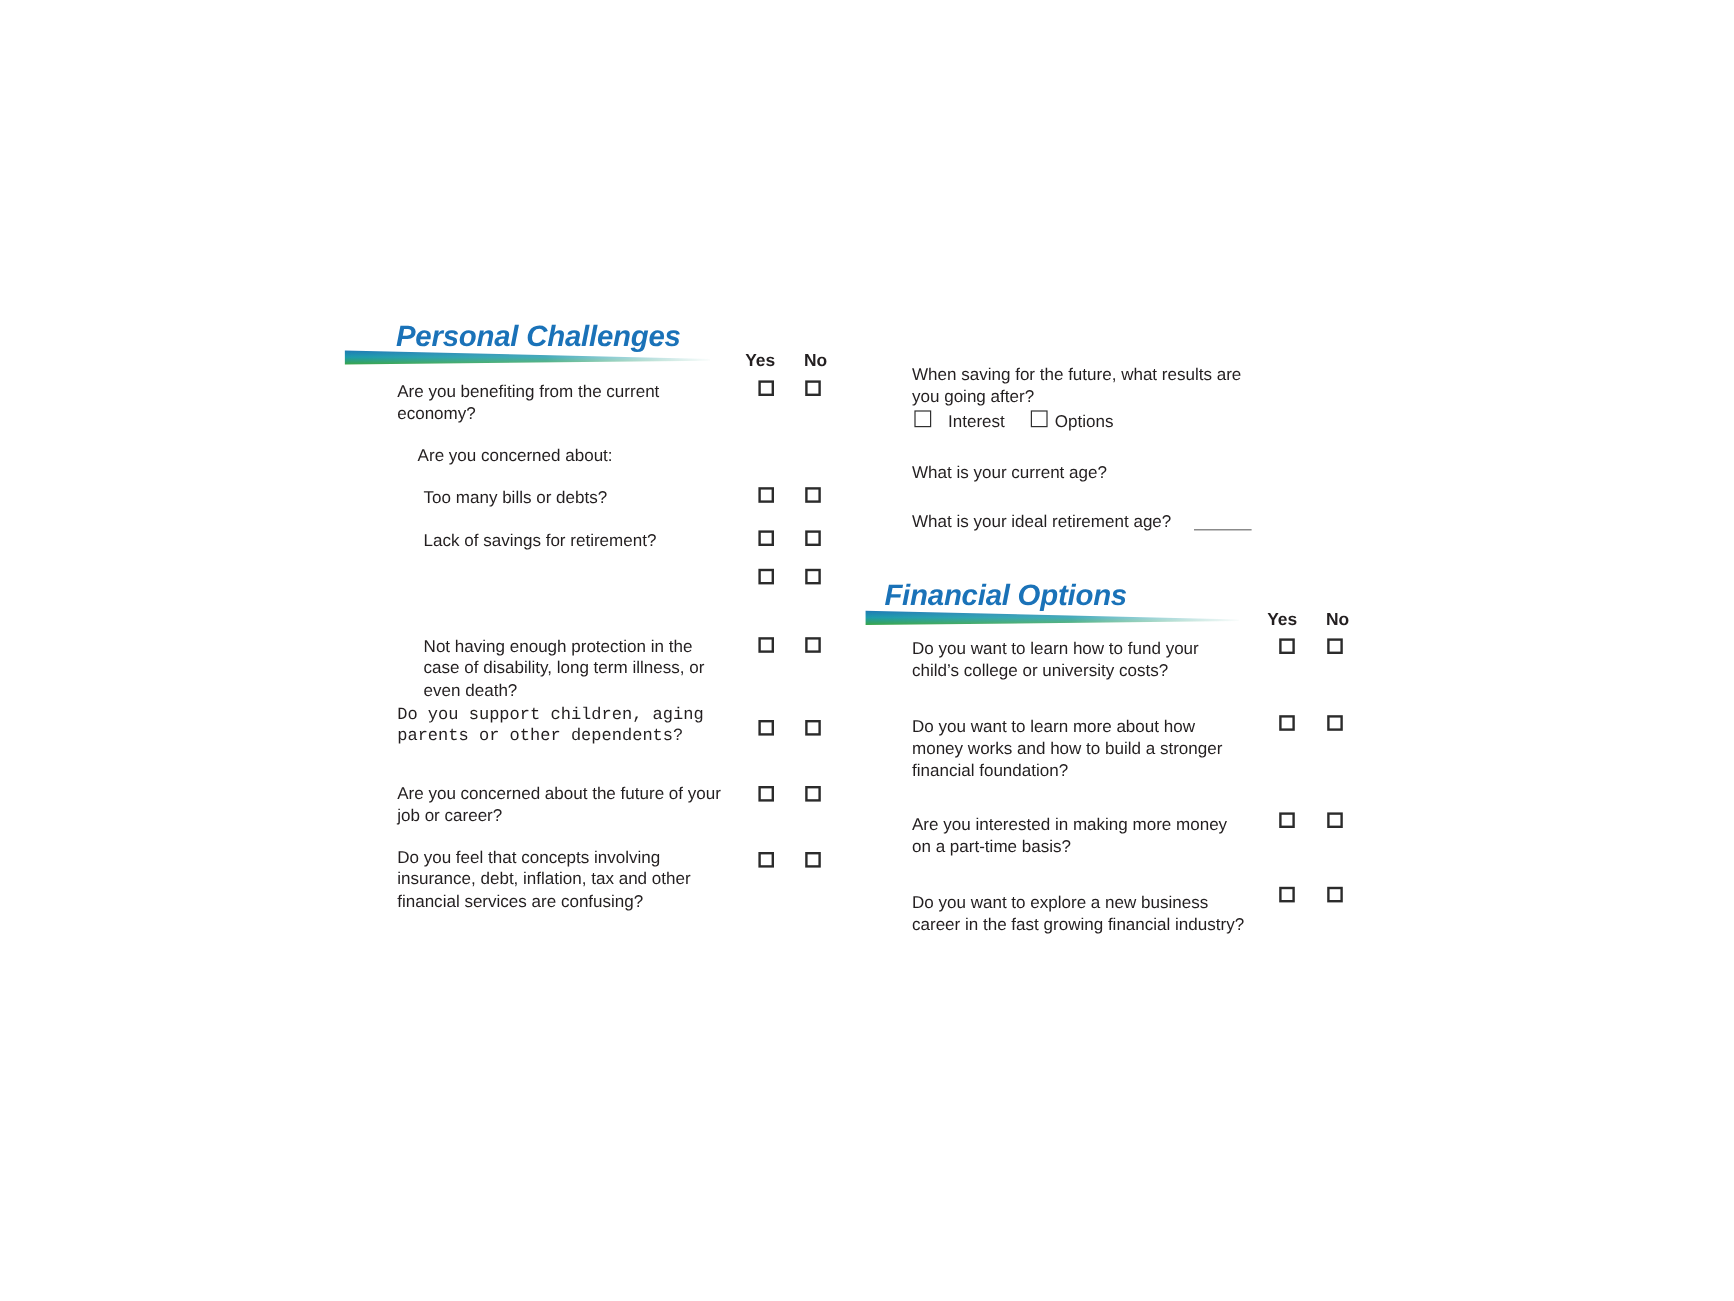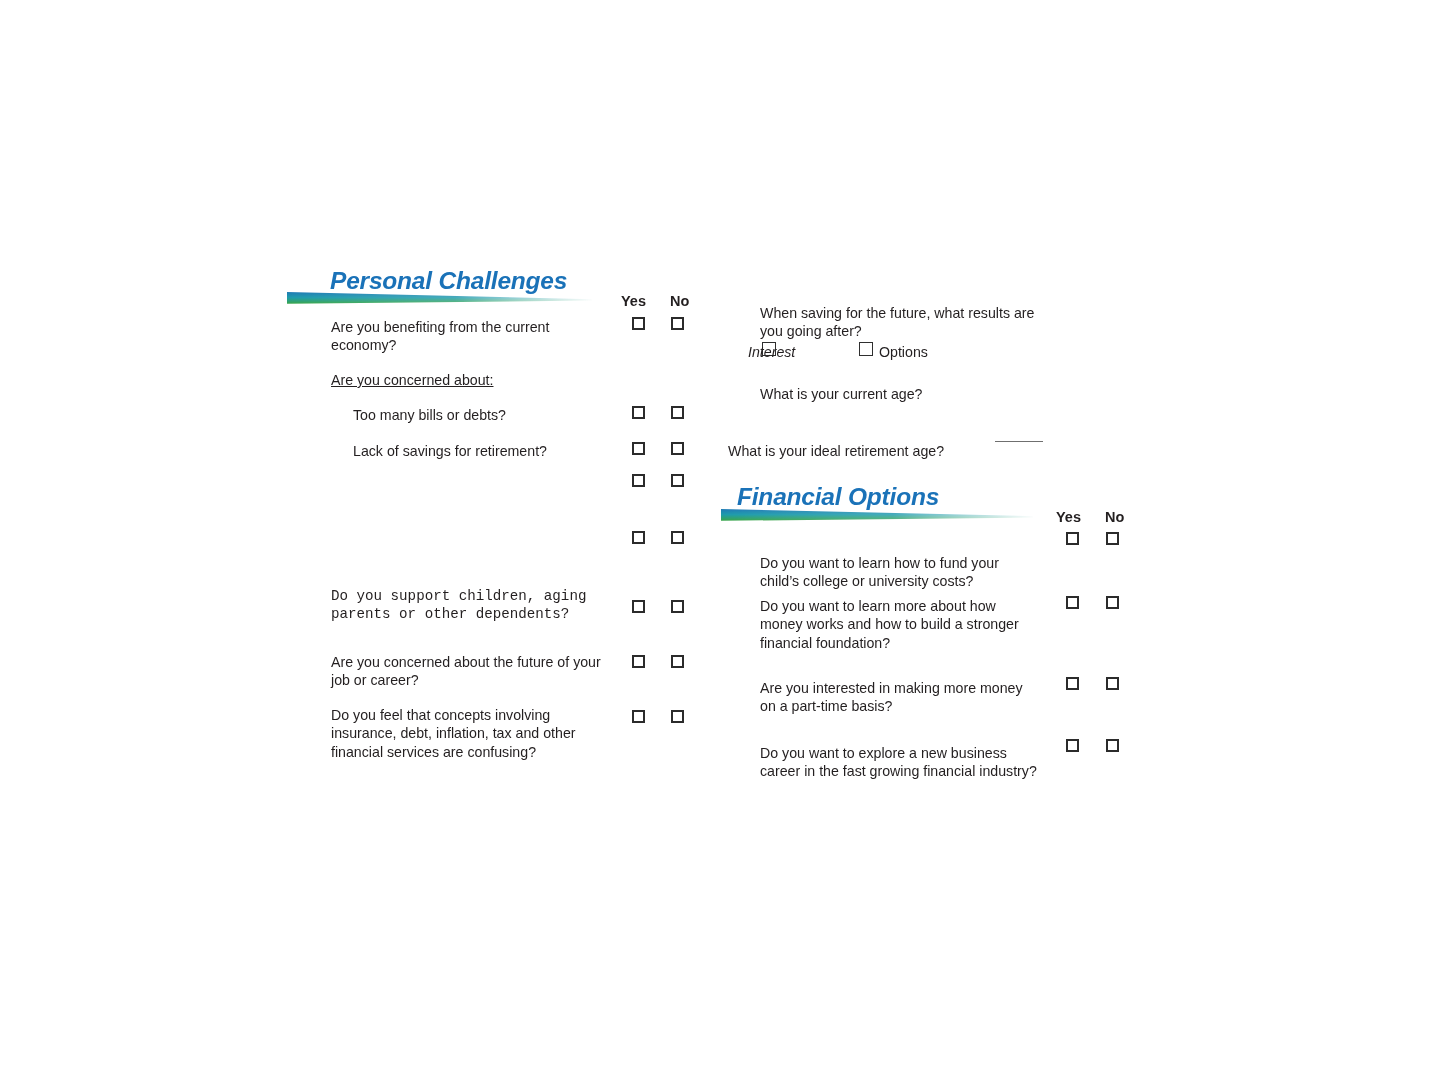--- a/index.html
+++ b/index.html
@@ -120,59 +120,60 @@
     </svg>
   </div>
 
   <div class="yesno-label" style="left:621px; top:293px;">Yes</div>
   <div class="yesno-label" style="left:670px; top:293px;">No</div>
 
   <div class="q" style="left:331px; top:318px; width:250px;">Are you benefiting from the current economy?</div>
   <div class="cb" style="left:632px; top:317px;"></div>
   <div class="cb" style="left:671px; top:317px;"></div>
 
-  <div class="q" style="left:331px; top:371px; width:260px;text-decoration:underline;">Are you concerned about:</div>
+  <div class="q" style="left:348px; top:371px; width:260px;">Are you concerned about:</div>
 
   <div class="q" style="left:353px; top:406px; width:250px;">Too many bills or debts?</div>
   <div class="cb" style="left:632px; top:406px;"></div>
   <div class="cb" style="left:671px; top:406px;"></div>
 
   <div class="q" style="left:353px; top:442px; width:250px;">Lack of savings for retirement?</div>
   <div class="cb" style="left:632px; top:442px;"></div>
   <div class="cb" style="left:671px; top:442px;"></div>
 
   <div class="cb" style="left:632px; top:474px;"></div>
   <div class="cb" style="left:671px; top:474px;"></div>
 
+  <div class="q" style="left:353px; top:530px; width:240px;">Not having enough protection in the case of disability, long term illness, or even death?</div>
   <div class="cb" style="left:632px; top:531px;"></div>
   <div class="cb" style="left:671px; top:531px;"></div>
 
   <div class="q" style="left:331px; top:587px; width:275px;font-family:Liberation Mono, monospace;">Do you support children, aging parents or other dependents?</div>
   <div class="cb" style="left:632px; top:600px;"></div>
   <div class="cb" style="left:671px; top:600px;"></div>
 
   <div class="q" style="left:331px; top:653px; width:280px;">Are you concerned about the future of your job or career?</div>
   <div class="cb" style="left:632px; top:655px;"></div>
   <div class="cb" style="left:671px; top:655px;"></div>
 
   <div class="q clipped" style="left:331px; top:706px; width:265px;">Do you feel that concepts involving insurance, debt, inflation, tax and other financial services are confusing?</div>
   <div class="cb" style="left:632px; top:710px;"></div>
   <div class="cb" style="left:671px; top:710px;"></div>
 
   <div class="q" style="left:760px; top:304px; width:290px;">When saving for the future, what results are you going after?</div>
 
   <div class="cb lite" style="left:762px; top:342px;"></div>
-  <div class="inline-opt-label" style="left:748px; top:343px;font-style:italic;">Interest</div>
+  <div class="inline-opt-label" style="left:790px; top:343px;">Interest</div>
 
   <div class="cb lite" style="left:859px; top:342px;"></div>
   <div class="inline-opt-label" style="left:879px; top:343px;">Options</div>
 
   <div class="q" style="left:760px; top:385px; width:300px;">What is your current age?</div>
 
-  <div class="q" style="left:728px; top:426px; width:300px;margin-top:16px;">What is your ideal retirement age?</div>
+  <div class="q" style="left:760px; top:426px; width:300px;">What is your ideal retirement age?</div>
   <div class="blank-line" style="left:995px; top:441px; width:48px;"></div>
 
   <div class="section-title" style="left:737px; top:483px;">Financial Options</div>
 
   <div class="rule-wrap" style="left:721px; top:507px; width:312px; height:16px;">
     <svg width="312" height="16" viewBox="0 0 312 16">
       <defs>
         <linearGradient id="gradV2" x1="0" y1="0" x2="0" y2="1">
           <stop offset="0%" stop-color="#1f7ab5"></stop>
           <stop offset="48%" stop-color="#1c9bab"></stop>
@@ -187,21 +188,21 @@
           <rect x="0" y="0" width="312" height="16" fill="url(#fadeH2)"></rect>
         </mask>
       </defs>
       <polygon points="0,2 312,9.2 312,10.6 0,13.8" fill="url(#gradV2)" mask="url(#mask2)"></polygon>
     </svg>
   </div>
 
   <div class="yesno-label" style="left:1056px; top:509px;">Yes</div>
   <div class="yesno-label" style="left:1105px; top:509px;">No</div>
 
-  <div class="q" style="left:760px; top:532px; width:262px;margin-top:22px;">Do you want to learn how to fund your child’s college or university costs?</div>
+  <div class="q" style="left:760px; top:532px; width:262px;">Do you want to learn how to fund your child’s college or university costs?</div>
   <div class="cb" style="left:1066px; top:532px;"></div>
   <div class="cb" style="left:1106px; top:532px;"></div>
 
   <div class="q" style="left:760px; top:597px; width:268px;">Do you want to learn more about how money works and how to build a stronger financial foundation?</div>
   <div class="cb" style="left:1066px; top:596px;"></div>
   <div class="cb" style="left:1106px; top:596px;"></div>
 
   <div class="q" style="left:760px; top:679px; width:275px;">Are you interested in making more money on a part-time basis?</div>
   <div class="cb" style="left:1066px; top:677px;"></div>
   <div class="cb" style="left:1106px; top:677px;"></div>

